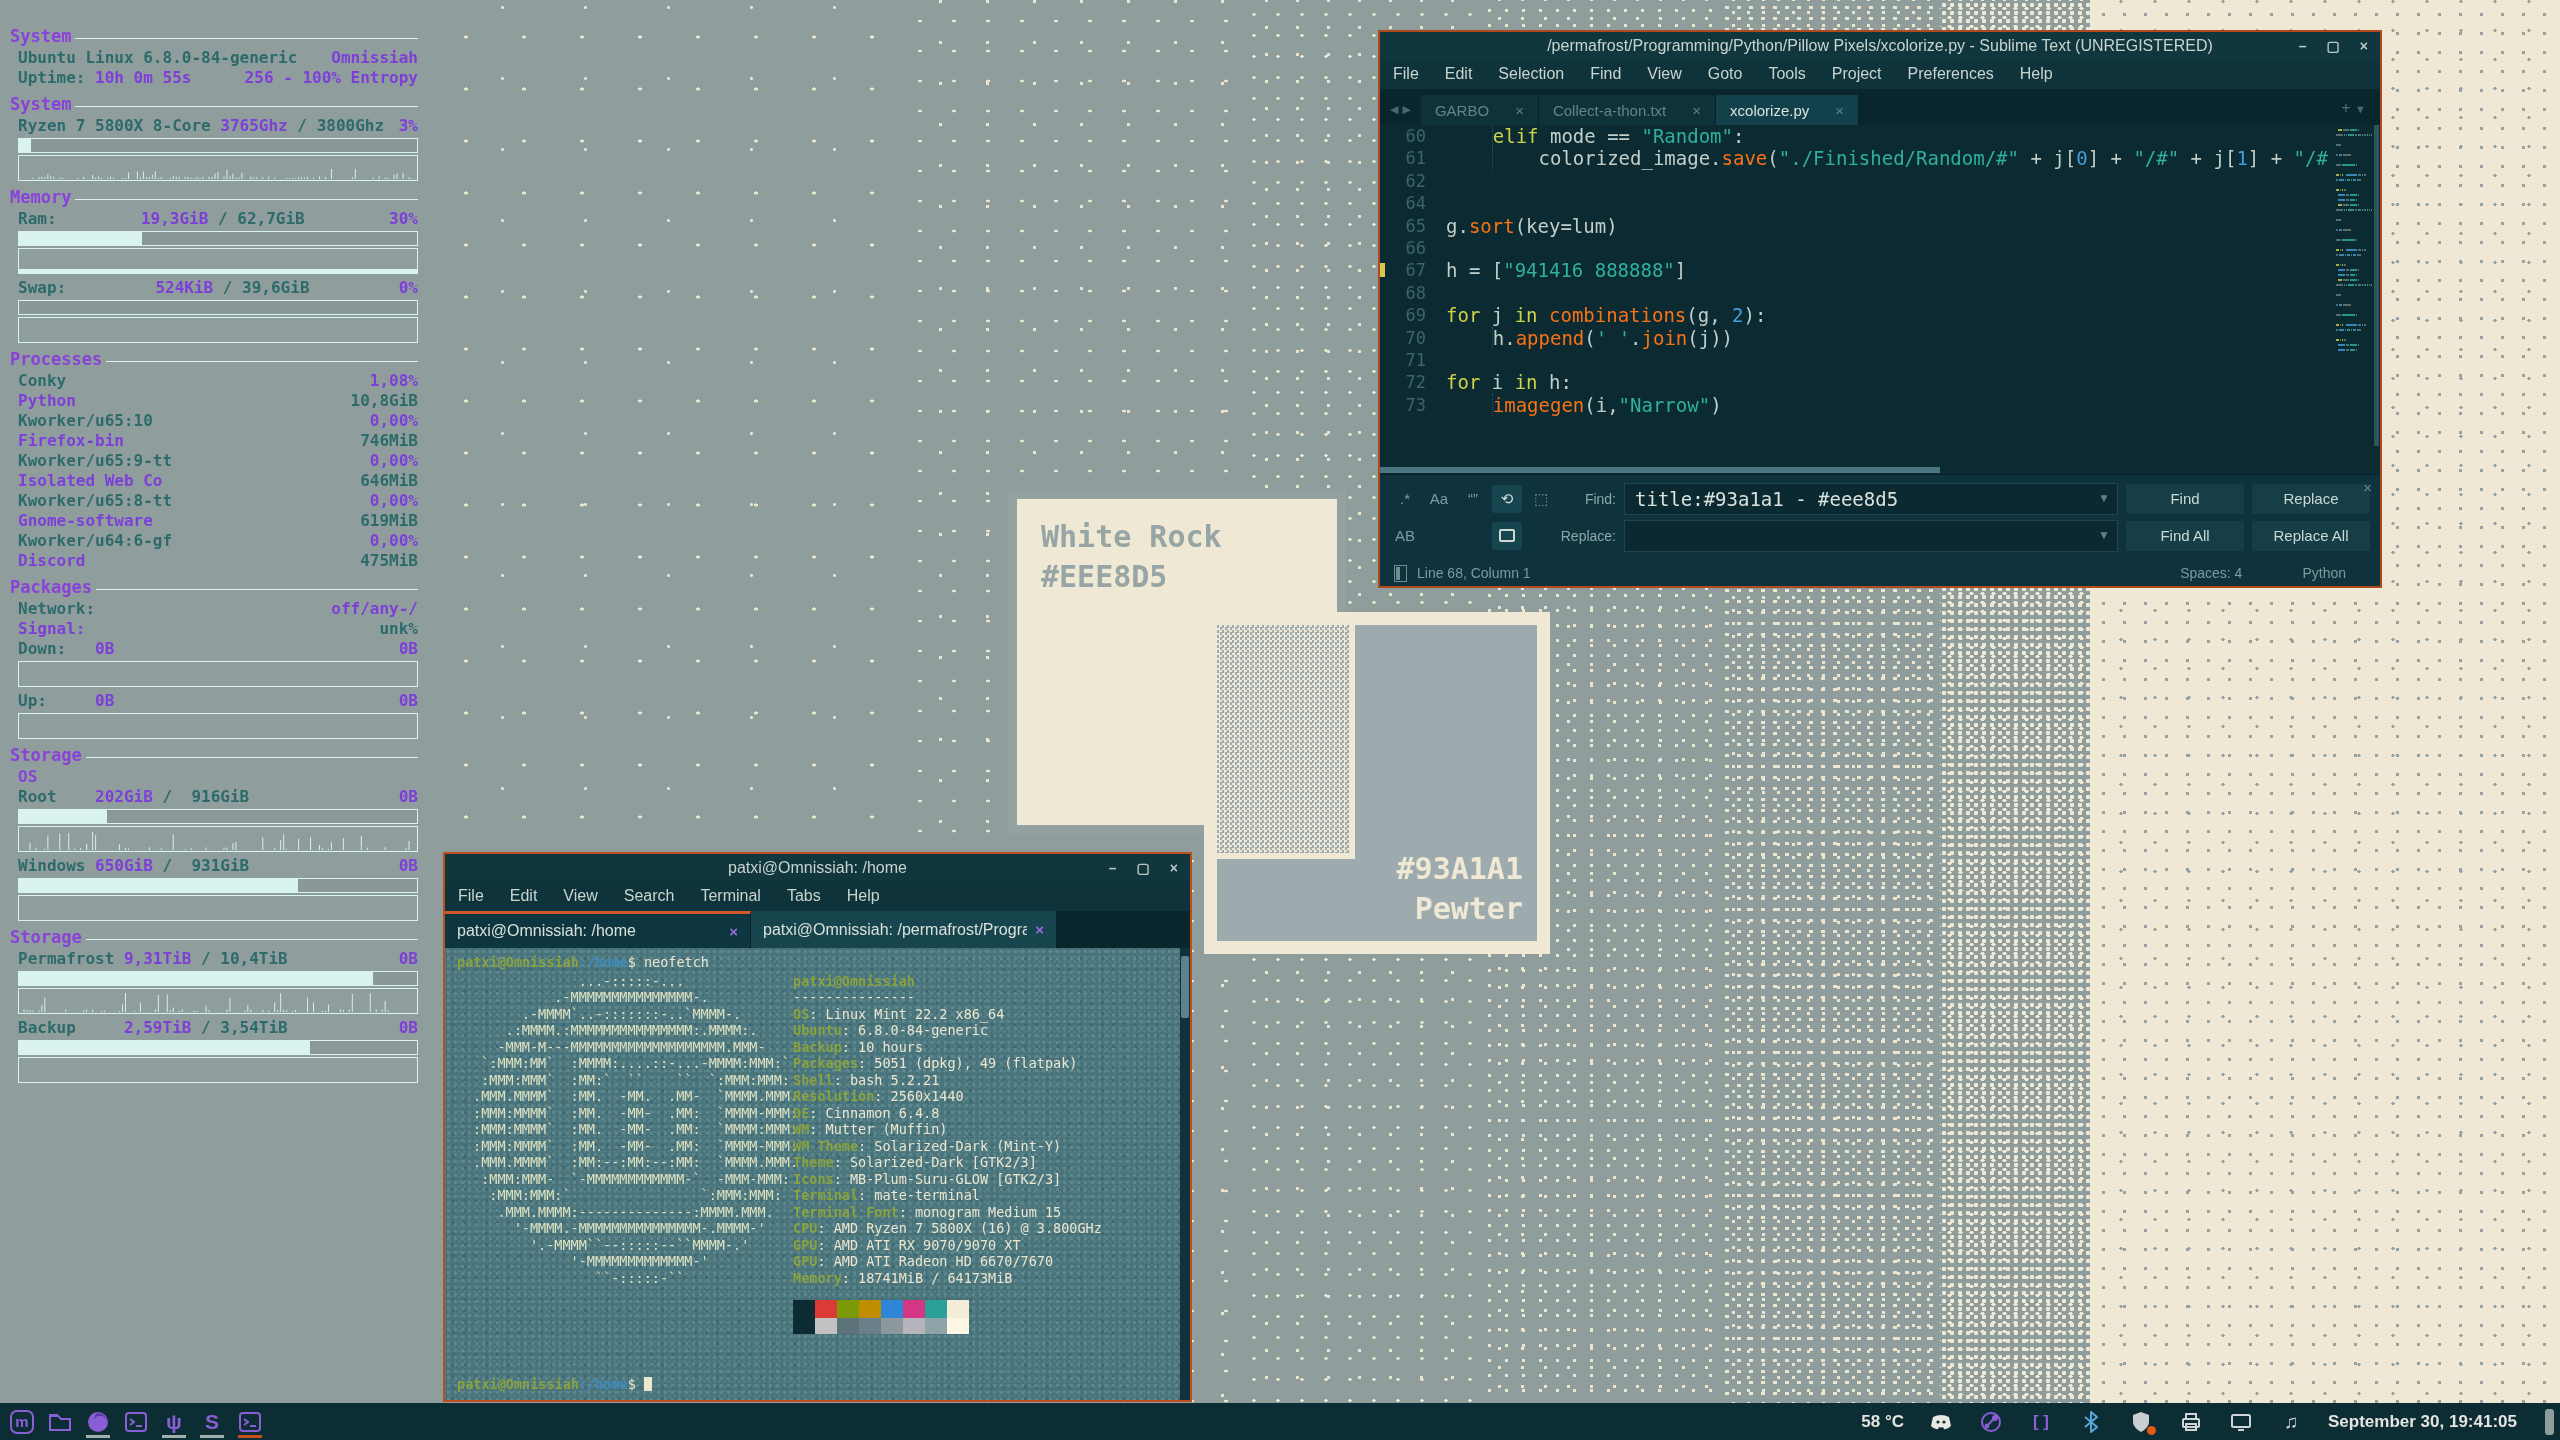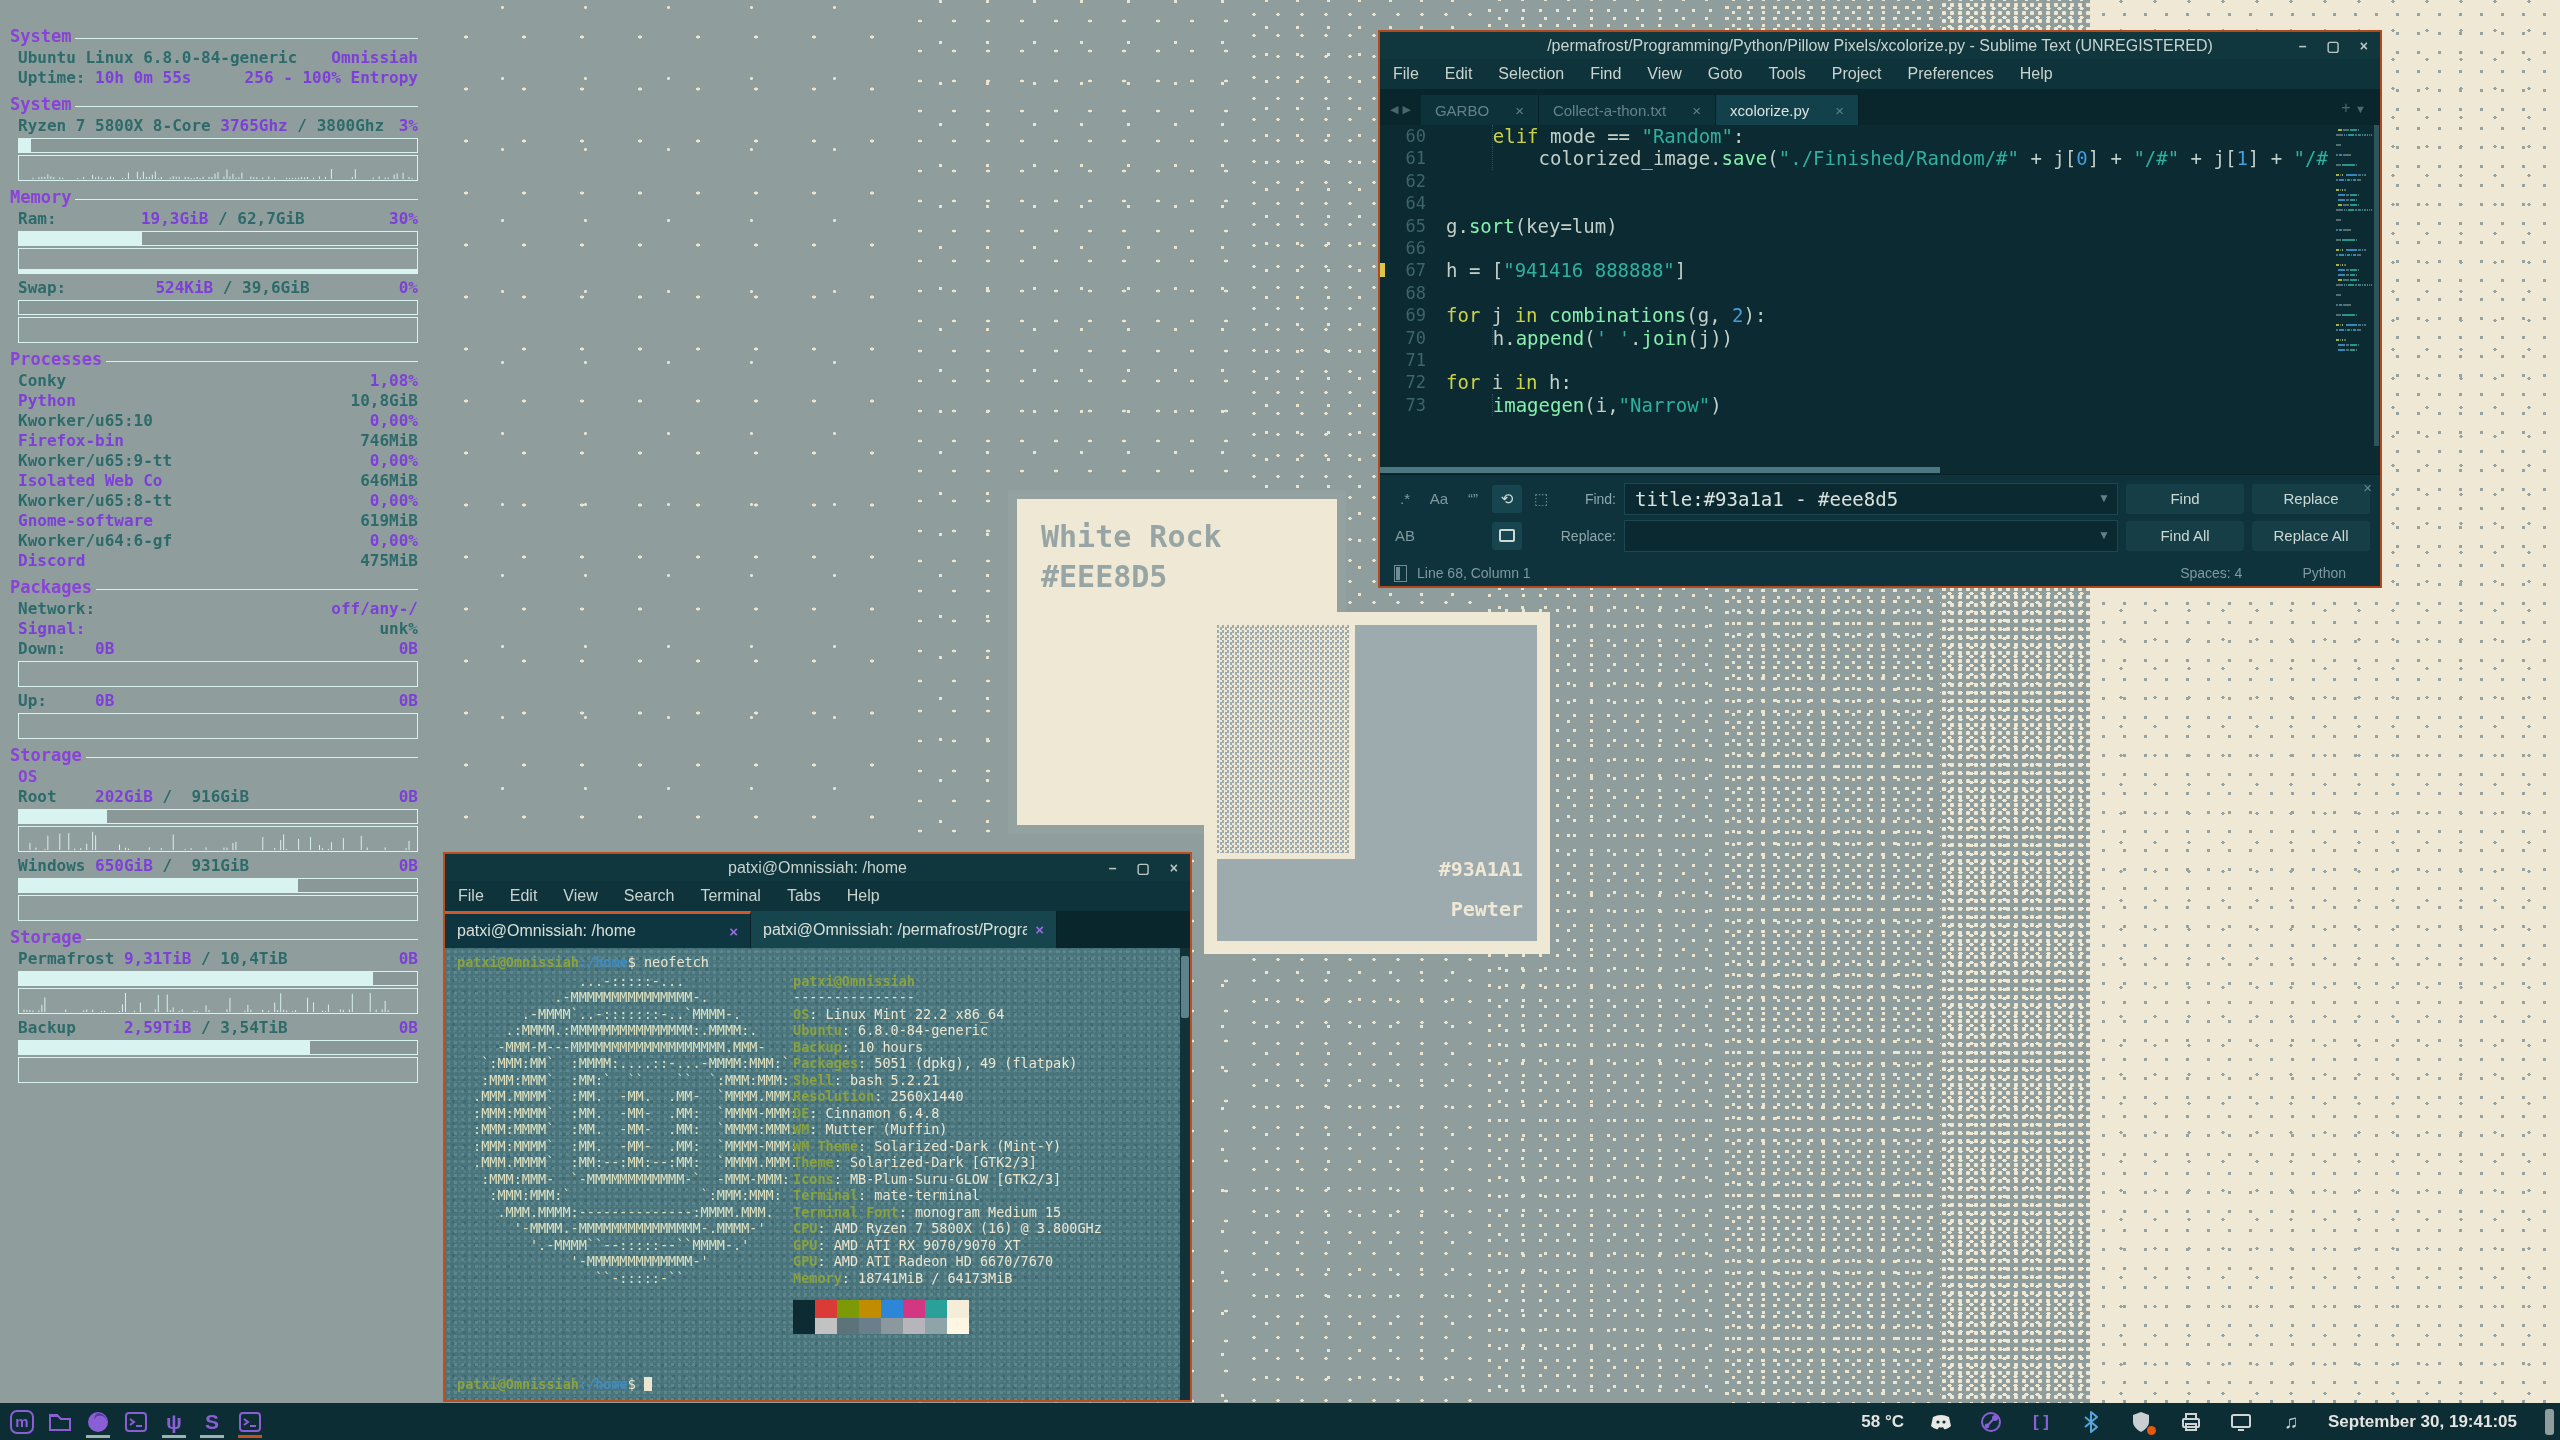--- a/index.html
+++ b/index.html
@@ -56,21 +56,21 @@
 .st-tabnew{margin-left:auto;padding:0 14px 8px;color:#4b6b72;font-size:16px}
 .st-code{flex:1;position:relative;overflow:hidden;background:#0b2a32}
 .cl{display:flex;line-height:22.4px;height:22.4px}
 .cl-g{width:66px;flex:none;display:flex;justify-content:flex-end;position:relative}
 .cl-mark{position:absolute;left:0;top:4px;width:5px;height:14px;background:#d8c54a}
 .cl-num{color:#3f646c;font-family:"DejaVu Sans Mono",monospace;font-size:17px;padding-right:20px}
 .cl-t{font-size:19px;white-space:pre}
 .tk-p{color:#c2cfc8}
 .tk-k{color:#cdd349}
 .tk-s{color:#30b09e}
-.tk-f{color:#86efac}
+.tk-f{color:#f97316}
 .tk-n{color:#449ddb}
 .ig{display:inline-block;border-right:1px dotted #2b525c}
 .st-minimap{position:absolute;right:8px;top:4px;width:36px}
 .mm-row{display:flex;gap:1px;height:3px;margin-bottom:2px}
 .mm{height:2px;display:inline-block}
 .mm-p{background:#9fb3ac;opacity:.5}
 .mm-k{background:#cdd349;opacity:.8}
 .mm-s{background:#30b09e;opacity:.8}
 .mm-f{background:#449ddb;opacity:.8}
 .mm-n{background:#449ddb;opacity:.8}
@@ -93,21 +93,21 @@
 .status-icon::after{content:"";position:absolute;left:1px;top:1px;bottom:1px;width:4px;background:#6f8c93}
 .st-status .sp{margin-left:auto}
 .st-status .syn{margin-left:60px;margin-right:20px}
 
 
 .whiterock{position:absolute;left:1008px;top:490px;width:338px;height:344px;background:#eee8d5;border:9px solid #93a1a1;padding:18px 0 0 24px}
 .wr-line{font-size:30px;line-height:40px;color:#97a5a5;font-weight:bold}
 .pewter{position:absolute;left:1204px;top:612px;width:346px;height:342px;background:#9dabae;border:13px solid #eee8d5}
 .pw-checker{position:absolute;left:0;top:0;width:138px;height:234px;border-right:5px solid #eee8d5;border-bottom:6px solid #eee8d5;background-image:conic-gradient(#eee8d5 90deg,#9dabae 90deg 180deg,#eee8d5 180deg 270deg,#9dabae 270deg);background-size:5px 5px}
 .pw-text{position:absolute;right:14px;bottom:12px;text-align:right}
-.pw-line{font-size:20px;line-height:40px;color:#eee8d5;font-weight:bold}
+.pw-line{font-size:30px;line-height:40px;color:#eee8d5;font-weight:bold}
 
 
 .terminal{left:443px;top:852px;width:749px;height:550px;border:2px solid #bf4e1e;background:#0d2f36}
 .terminal .menubar{height:30px;font-size:16px}
 .t-tabbar{height:37px;background:#0a262d;display:flex;flex:none}
 .t-tab{width:306px;display:flex;align-items:center;padding:0 12px;font-size:16px;color:#d9e0d9;background:#17454e;border-right:1px solid #092228;position:relative}
 .t-tab.active{background:#0d3640;border-top:3px solid #d3572a}
 .t-tab .tab-lb{flex:1;white-space:nowrap;overflow:hidden}
 .t-tab .tab-x{color:#9a6ae0;font-weight:bold;font-size:15px;margin-left:8px}
 .t-content{flex:1;position:relative;display:flex;flex-direction:column;padding:6px 14px 8px 12px;overflow:hidden;

